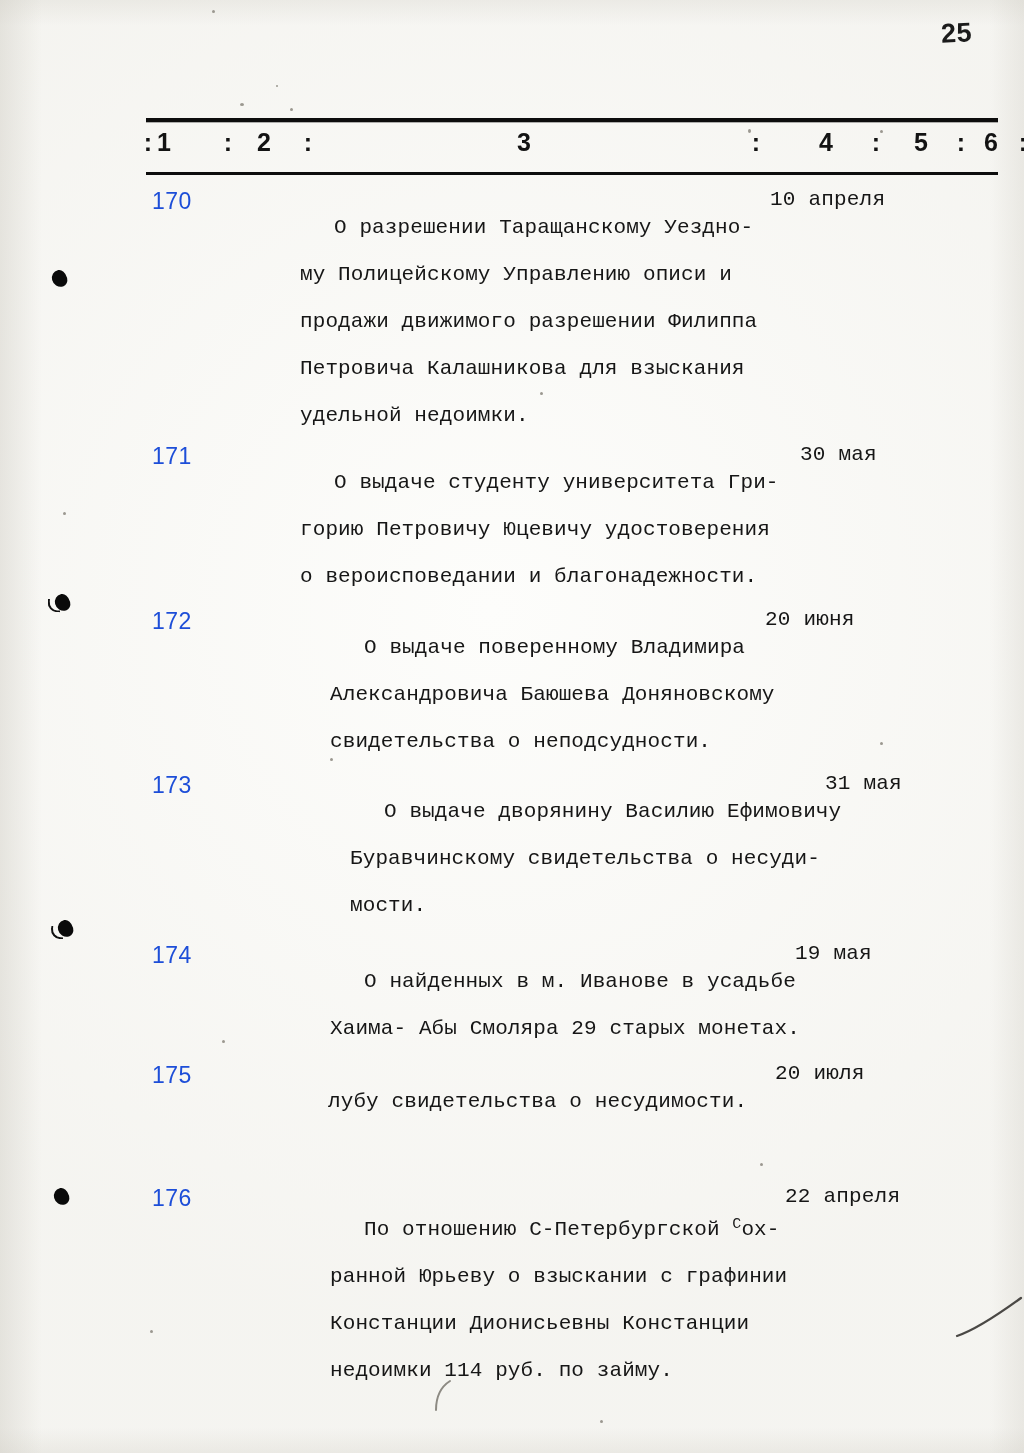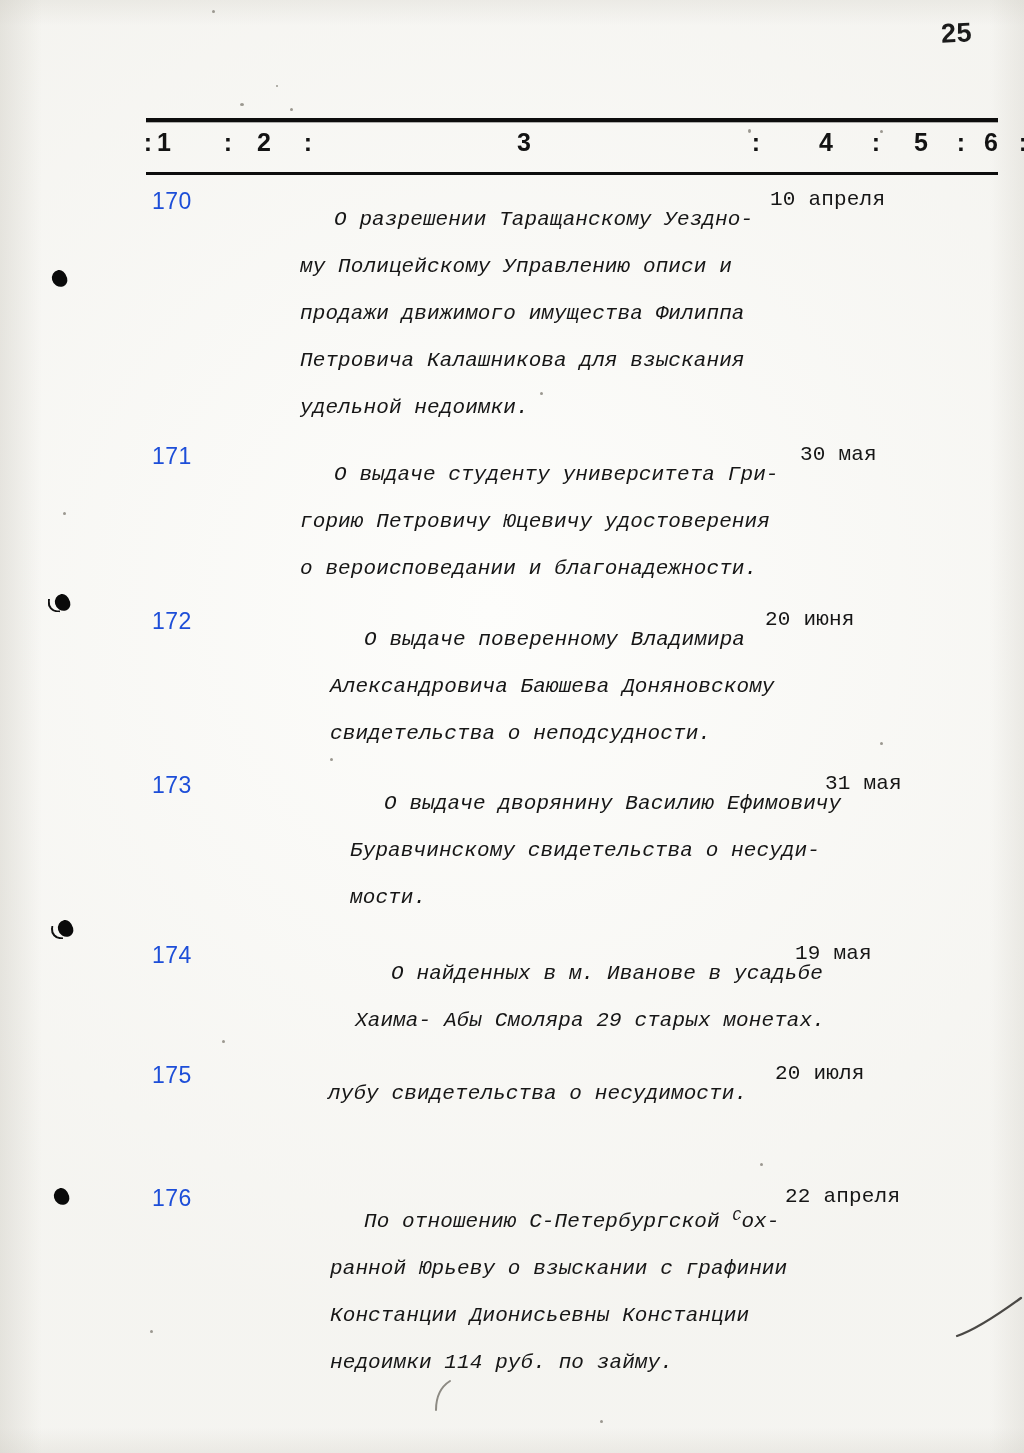--- a/index.html
+++ b/index.html
@@ -125,23 +125,22 @@
     top: 0px;
     font-family: "Liberation Sans", sans-serif;
     font-size: 23px;
     font-weight: 500;
     letter-spacing: 0.5px;
     color: #1d4ed8;
   }
   .entry-body {
     position: absolute;
     left: 300px;
-    top: 8px;
+    top: 16px;
     width: 520px;
-    font-style: italic;
   }
   .entry-date {
     position: absolute;
     top: 0px;
     font-size: 21px;
     letter-spacing: 0.2px;
     color: #161616;
     white-space: nowrap;
   }
   .ln {
@@ -218,21 +217,21 @@
         <span class="colnum" style="left: 845px;">6</span>
       </div>
   </div>
 
   <div class="entries" id="entries">
       <div class="entry" style="top: 188px;">
         <div class="entry-no">170</div>
         <div class="entry-body" style="left: 300px;">
           <span class="ln indent">О разрешении Таращанскому Уездно-</span>
           <span class="ln">му Полицейскому Управлению описи и</span>
-          <span class="ln">продажи движимого имущества Филиппа</span>
+          <span class="ln">продажи движимого разрешении Филиппа</span>
           <span class="ln">Петровича Калашникова для взыскания</span>
           <span class="ln">удельной недоимки.</span>
         </div>
         <div class="entry-date" style="left: 770px;">10 апреля</div>
       </div>
       <div class="entry" style="top: 443px;">
         <div class="entry-no">171</div>
         <div class="entry-body" style="left: 300px;">
           <span class="ln indent">О выдаче студенту университета Гри-</span>
           <span class="ln">горию Петровичу Юцевичу удостоверения</span>
@@ -253,21 +252,21 @@
         <div class="entry-no">173</div>
         <div class="entry-body" style="left: 322px; margin-left: 28px;">
           <span class="ln indent">О выдаче дворянину Василию Ефимовичу</span>
           <span class="ln">Буравчинскому свидетельства о несуди-</span>
           <span class="ln">мости.</span>
         </div>
         <div class="entry-date" style="left: 825px;">31 мая</div>
       </div>
       <div class="entry" style="top: 942px;">
         <div class="entry-no">174</div>
-        <div class="entry-body" style="left: 330px; text-align: center;">
+        <div class="entry-body" style="left: 330px;">
           <span class="ln indent">О найденных в м. Иванове в усадьбе</span>
           <span class="ln">Хаима- Абы Смоляра 29 старых монетах.</span>
         </div>
         <div class="entry-date" style="left: 795px;">19 мая</div>
       </div>
       <div class="entry" style="top: 1062px;">
         <div class="entry-no">175</div>
         <div class="entry-body" style="left: 328px;">
           <span class="ln">лубу свидетельства о несудимости.</span>
         </div>

